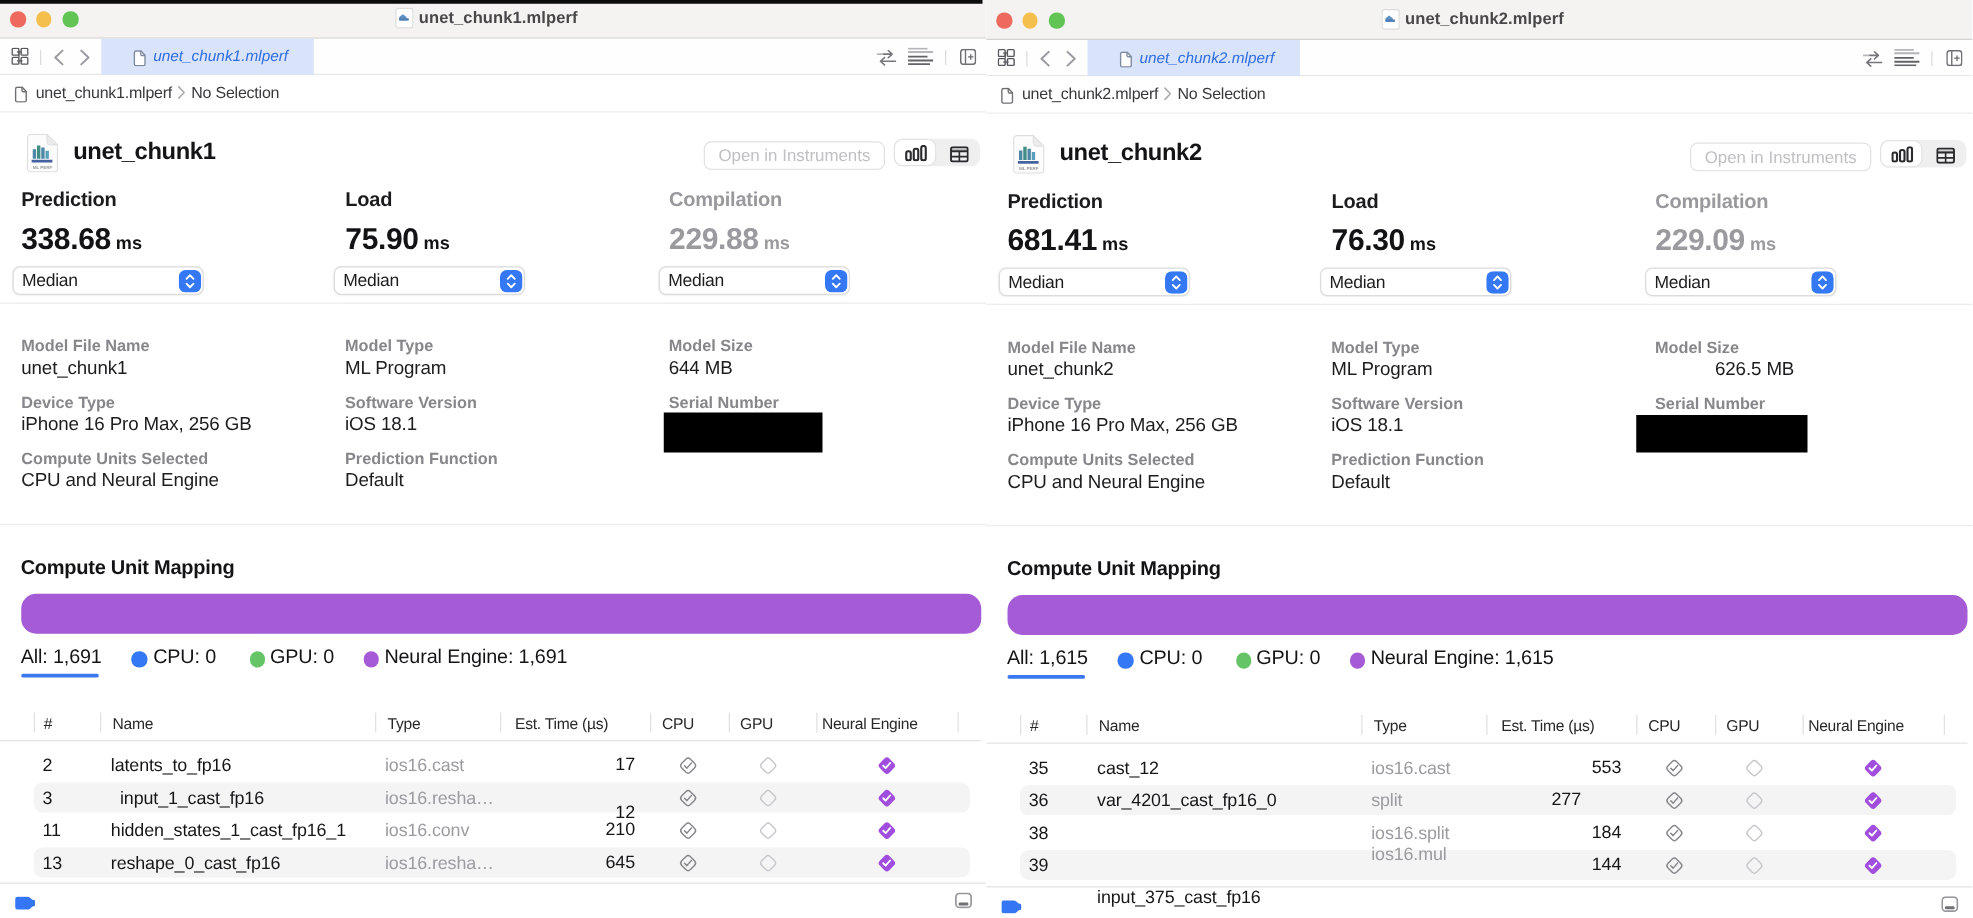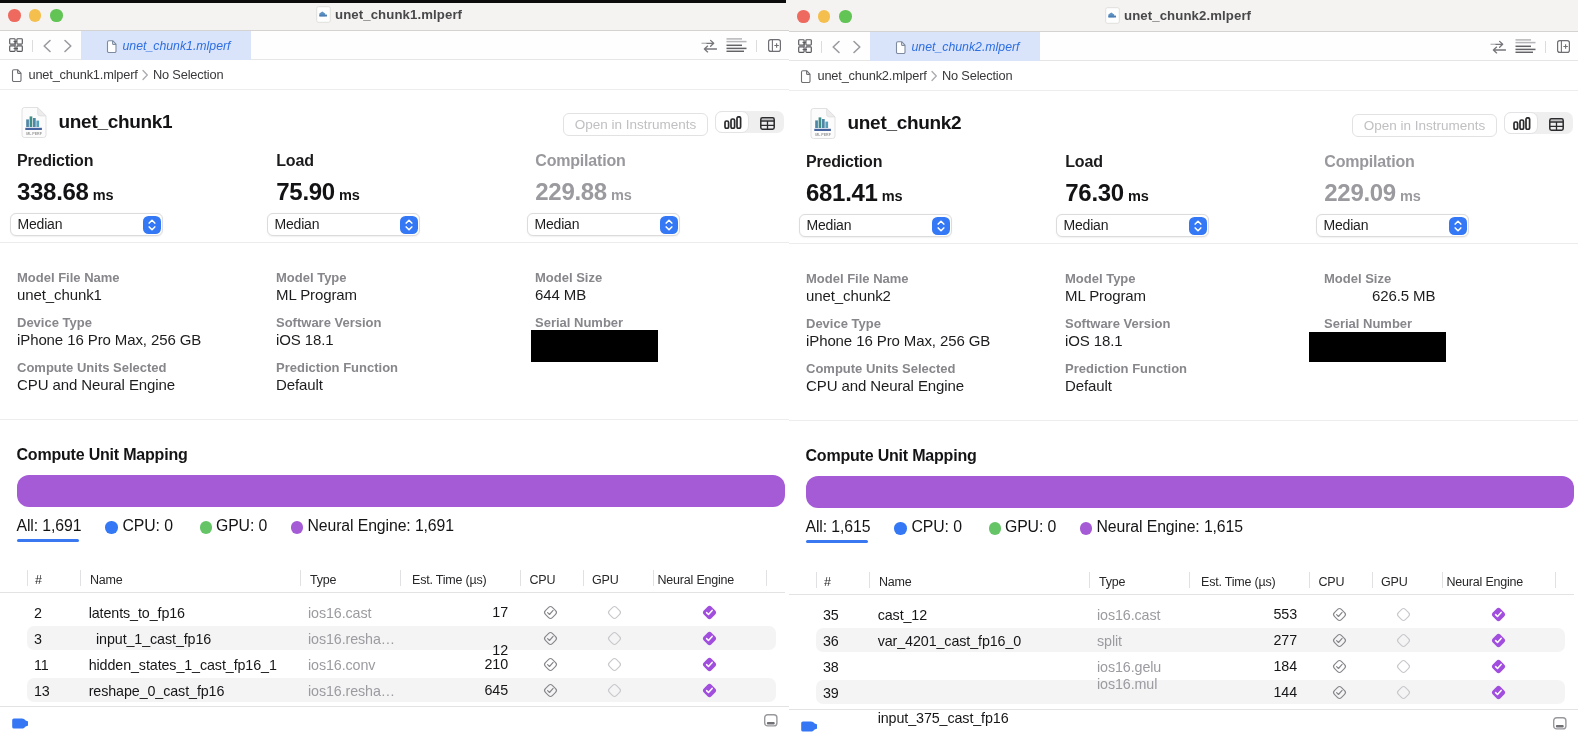--- a/index.html
+++ b/index.html
@@ -418,35 +418,35 @@
         <rect x="3.6" y="3.6" width="9.8" height="9.8" rx="2.6" transform="rotate(45 8.5 8.5)" fill="none" stroke="#c8c8cc" stroke-width="1.15"></rect>
       </svg></div>
     <div class="abs" style="left:700.8px;top:605.5px;"><svg width="17" height="17" viewBox="0 0 17 17" style="">
         <rect x="3.1" y="3.1" width="10.8" height="10.8" rx="2.8" transform="rotate(45 8.5 8.5)" fill="#a14ede"></rect>
         <path d="M5.6 8.6 l1.9 1.9 l3.6 -4.1" fill="none" stroke="#fff" stroke-width="1.5" stroke-linecap="round" stroke-linejoin="round"></path>
       </svg></div>
     <div class="abs" style="left:26.6px;top:627.5px;width:749px;height:24px;background:#f4f4f5;border-radius:7px"></div>
     <div class="abs" style="left:34px;top:633px;"><span class="td">36</span></div>
     <div class="abs" style="left:88.7px;top:633px;"><span class="td">var_4201_cast_fp16_0</span></div>
     <div class="abs" style="left:308px;top:633px;"><span class="tdg">split</span></div>
-    <div class="abs tdr" style="left:420px;top:633px;">277</div>
+    <div class="abs tdr" style="left:420px;top:633px;text-align:center;">277</div>
     <div class="abs" style="left:541.5px;top:631.5px;"><svg width="17" height="17" viewBox="0 0 17 17" style="">
         <rect x="3.6" y="3.6" width="9.8" height="9.8" rx="2.6" transform="rotate(45 8.5 8.5)" fill="none" stroke="#86868b" stroke-width="1.15"></rect>
         <path d="M5.6 8.6 l1.9 1.9 l3.6 -4.1" fill="none" stroke="#86868b" stroke-width="1.15" stroke-linecap="round" stroke-linejoin="round"></path>
       </svg></div>
     <div class="abs" style="left:605.5px;top:631.5px;"><svg width="17" height="17" viewBox="0 0 17 17" style="">
         <rect x="3.6" y="3.6" width="9.8" height="9.8" rx="2.6" transform="rotate(45 8.5 8.5)" fill="none" stroke="#c8c8cc" stroke-width="1.15"></rect>
       </svg></div>
     <div class="abs" style="left:700.8px;top:631.5px;"><svg width="17" height="17" viewBox="0 0 17 17" style="">
         <rect x="3.1" y="3.1" width="10.8" height="10.8" rx="2.8" transform="rotate(45 8.5 8.5)" fill="#a14ede"></rect>
         <path d="M5.6 8.6 l1.9 1.9 l3.6 -4.1" fill="none" stroke="#fff" stroke-width="1.5" stroke-linecap="round" stroke-linejoin="round"></path>
       </svg></div>
     <div class="abs" style="left:34px;top:659px;"><span class="td">38</span></div>
     <div class="abs" style="left:88.7px;top:659px;margin-top:28px;"><span class="td">var_4203_cast_fp16</span></div>
-    <div class="abs" style="left:308px;top:659px;"><span class="tdg">ios16.gelu</span></div>
+    <div class="abs" style="left:308px;top:659px;"><span class="tdg">ios16.split</span></div>
     <div class="abs tdr" style="left:420px;top:659px;">184</div>
     <div class="abs" style="left:541.5px;top:657.5px;"><svg width="17" height="17" viewBox="0 0 17 17" style="">
         <rect x="3.6" y="3.6" width="9.8" height="9.8" rx="2.6" transform="rotate(45 8.5 8.5)" fill="none" stroke="#86868b" stroke-width="1.15"></rect>
         <path d="M5.6 8.6 l1.9 1.9 l3.6 -4.1" fill="none" stroke="#86868b" stroke-width="1.15" stroke-linecap="round" stroke-linejoin="round"></path>
       </svg></div>
     <div class="abs" style="left:605.5px;top:657.5px;"><svg width="17" height="17" viewBox="0 0 17 17" style="">
         <rect x="3.6" y="3.6" width="9.8" height="9.8" rx="2.6" transform="rotate(45 8.5 8.5)" fill="none" stroke="#c8c8cc" stroke-width="1.15"></rect>
       </svg></div>
     <div class="abs" style="left:700.8px;top:657.5px;"><svg width="17" height="17" viewBox="0 0 17 17" style="">
         <rect x="3.1" y="3.1" width="10.8" height="10.8" rx="2.8" transform="rotate(45 8.5 8.5)" fill="#a14ede"></rect>

